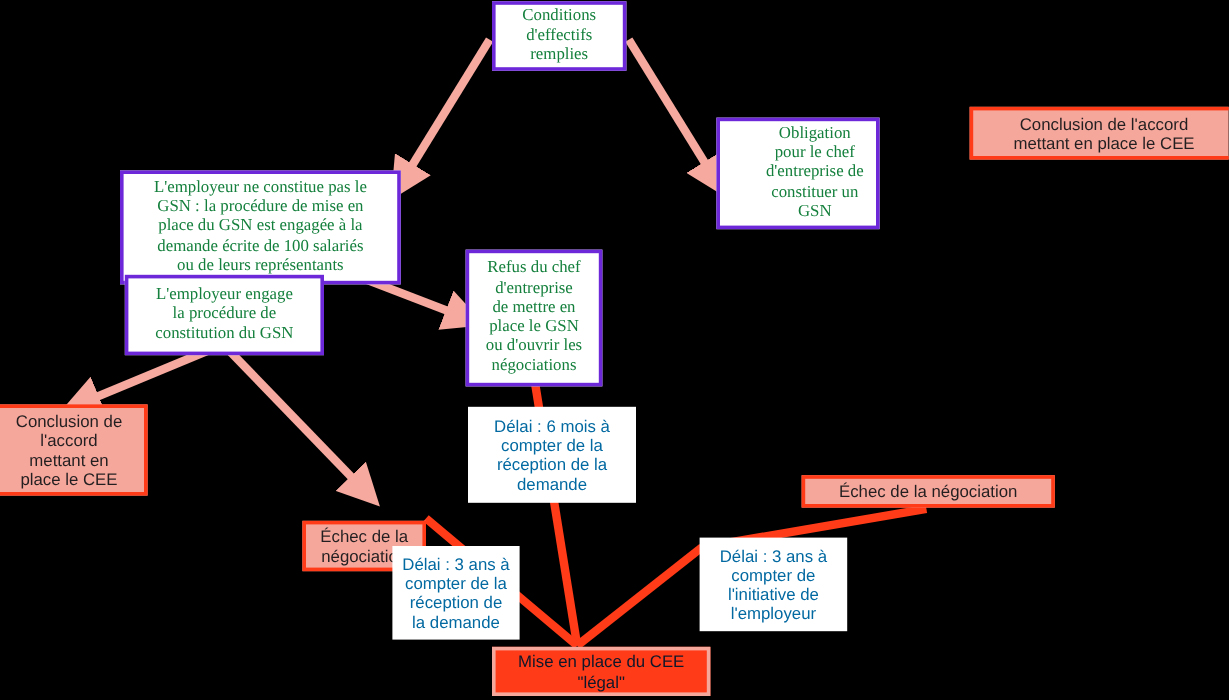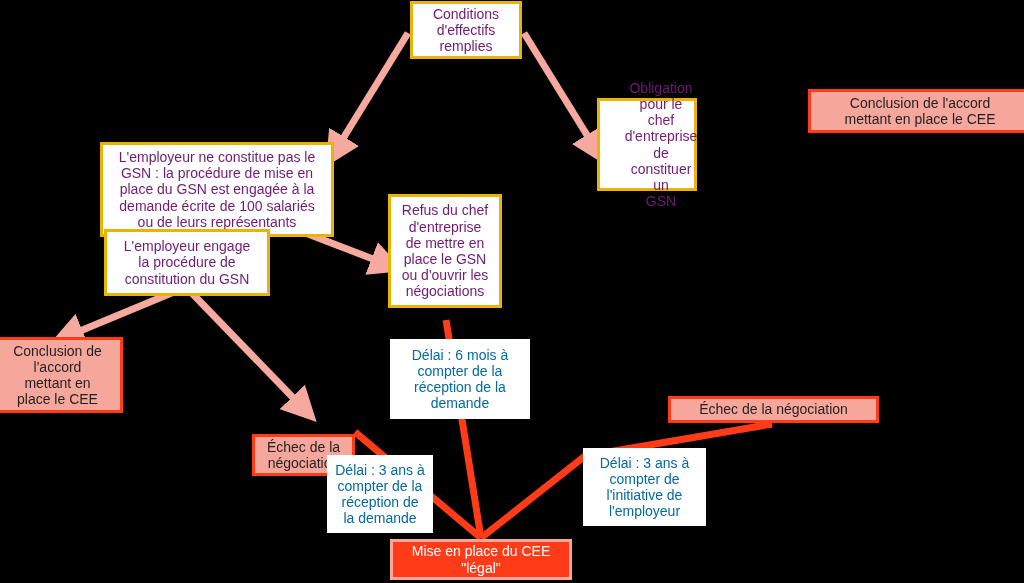--- a/index.html
+++ b/index.html
@@ -30,34 +30,36 @@
     align-items: center;
     justify-content: center;
     text-align: center;
     line-height: 1.16;
     white-space: pre-line;
     z-index: 5;
   }
   
   .n-white {
     background: #ffffff;
-    border: 3px solid #eab308;
-    color: #701a75;
+    border: 3px solid #6d28d9;
+    color: #15803d;
+    font-family: Liberation Serif, serif;
   }
   
   .n-salmon {
     background: #f5a79c;
     border: 3px solid #ff3b18;
     color: #231f20;
   }
   
   .n-red {
     background: #ff3b18;
     border: 3px solid #f5a79c;
-    color: #ffffff;
+    color: #0f172a;
+    margin-left: 20px;
   }
   
   .n-label {
     background: #ffffff;
     border: none;
     color: #0369a1;
   }
   .t14 { font-size: 14px; }
 </style>
 </head>
@@ -97,31 +99,31 @@
 
   <div id="nodes-layer">
       <div class="node n-white t14" style="left: 410px; top: 1px; width: 112px; height: 58px;">Conditions
 d'effectifs
 remplies</div>
       <div class="node n-white t14" style="left: 100px; top: 98px; width: 234px; height: 95px; margin-top: 44px;">L'employeur ne constitue pas le
 GSN : la procédure de mise en
 place du GSN est engagée à la
 demande écrite de 100 salariés
 ou de leurs représentants</div>
-      <div class="node n-white t14" style="left: 597px; top: 98px; width: 100px; height: 93px; padding-left: 28px;">Obligation
+      <div class="node n-white t14" style="left: 597px; top: 98px; width: 136px; height: 93px; padding-left: 28px;">Obligation
 pour le chef
 d'entreprise de
 constituer un
 GSN</div>
       <div class="node n-salmon t14" style="left: 808px; top: 89px; width: 224px; height: 44px;">Conclusion de l'accord
 mettant en place le CEE</div>
       <div class="node n-white t14" style="left: 104px; top: 229px; width: 166px; height: 67px;">L'employeur engage
 la procédure de
 constitution du GSN</div>
-      <div class="node n-white t14" style="left: 388px; top: 194px; width: 114px; height: 114px;">Refus du chef
+      <div class="node n-white t14" style="left: 388px; top: 208px; width: 114px; height: 114px;">Refus du chef
 d'entreprise
 de mettre en
 place le GSN
 ou d'ouvrir les
 négociations</div>
       <div class="node n-salmon t14" style="left: -8px; top: 337px; width: 131px; height: 76px;">Conclusion de
 l'accord
 mettant en
 place le CEE</div>
       <div class="node n-label t14" style="left: 390px; top: 339px; width: 140px; height: 80px;">Délai : 6 mois à

